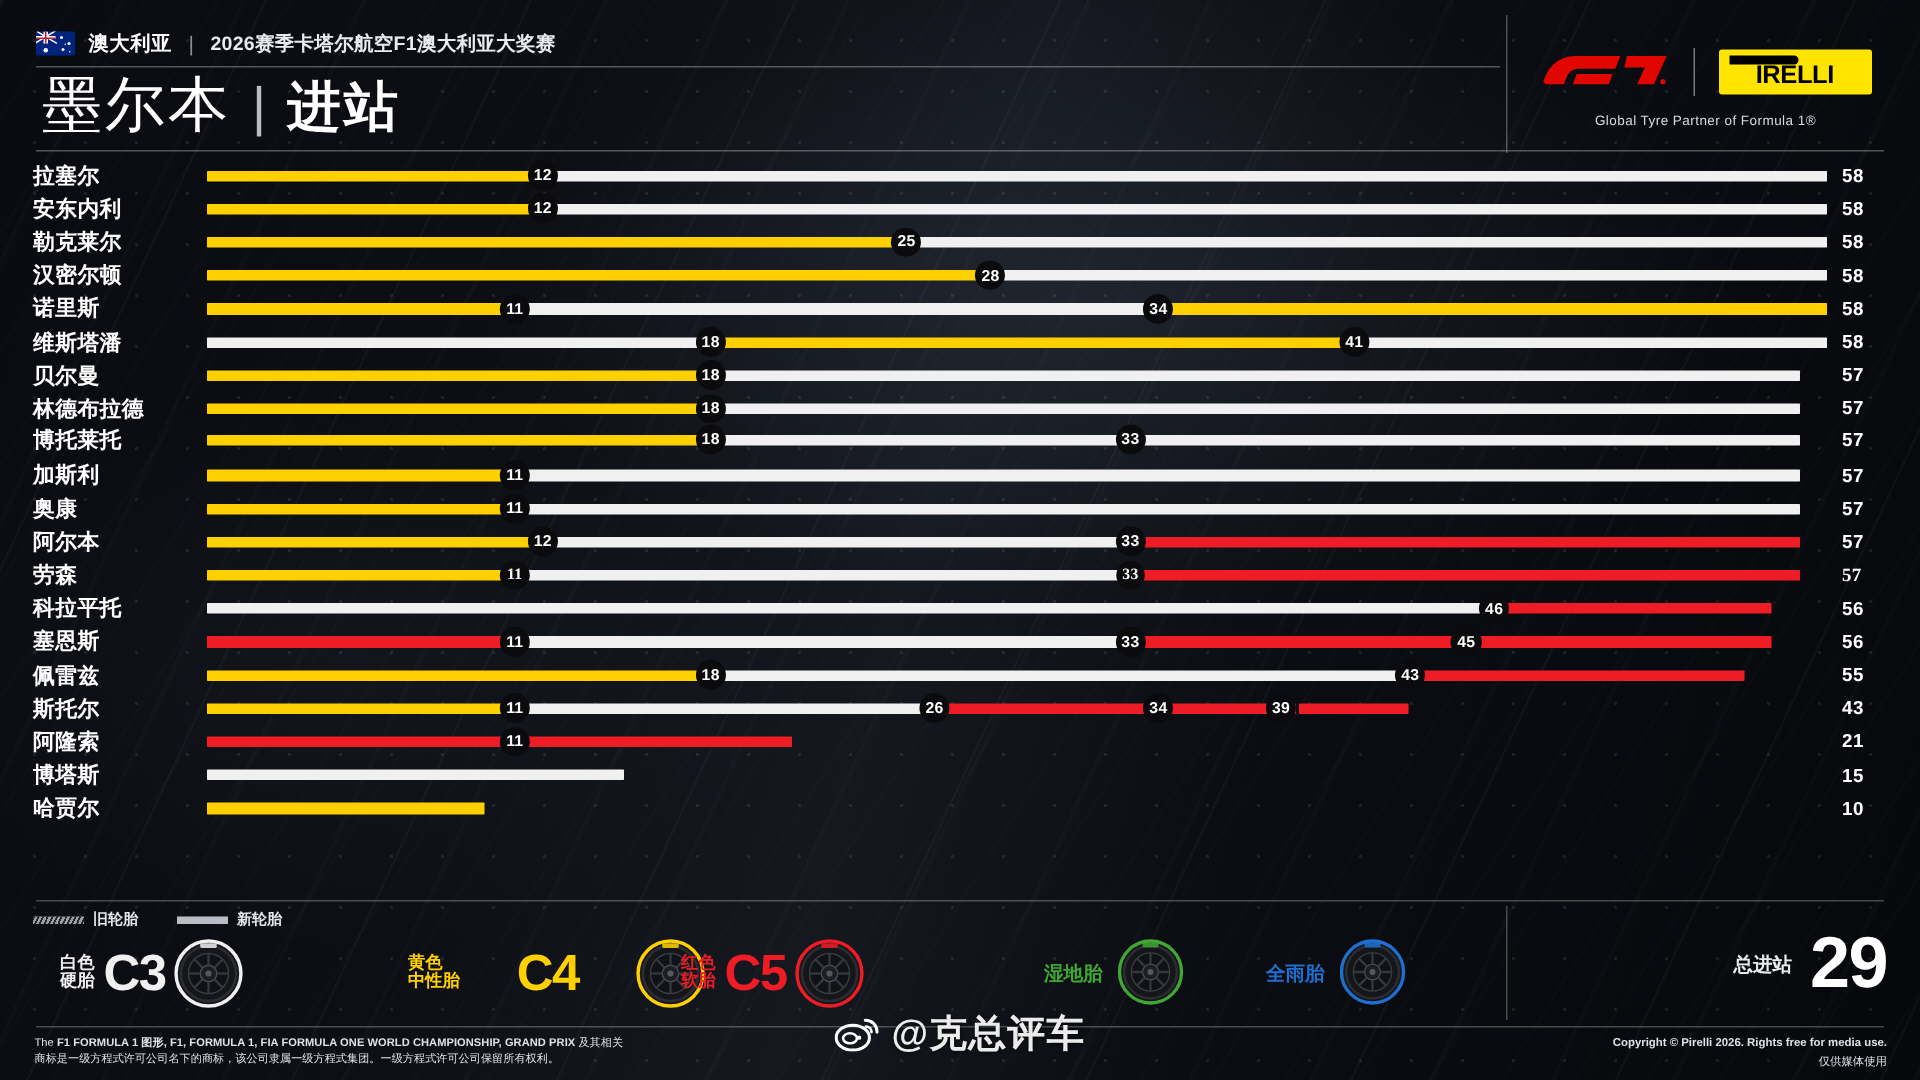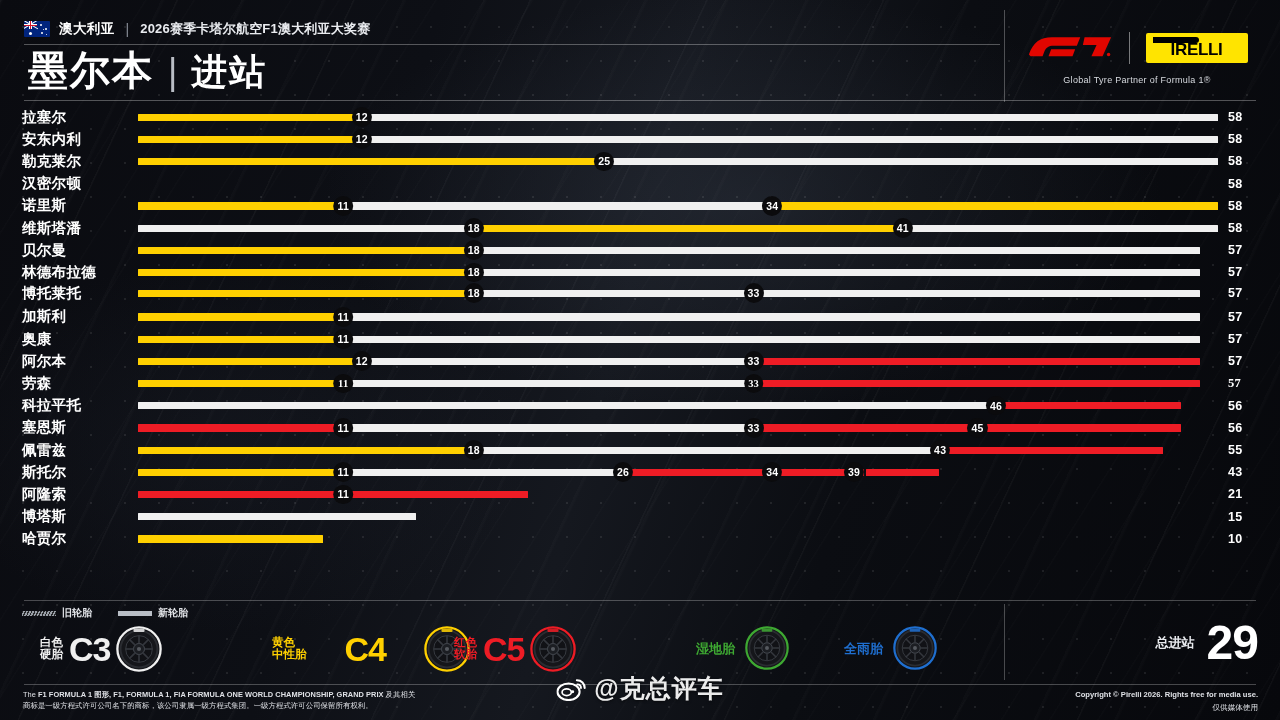--- a/index.html
+++ b/index.html
@@ -69,21 +69,21 @@
   }
   .hdr-rule2 {
     position: absolute; left: 24px; top: 100px; width: 1232px; height: 1px;
     background: rgba(255,255,255,0.30);
   }
   #title {
     position: absolute; left: 28px; top: 50px;
     display: flex; align-items: baseline; gap: 14px;
     color: #fff;
   }
-  #title .t-main { font-size: 40px; font-weight: 700; letter-spacing: 2px; line-height: 1; }
+  #title .t-main { font-size: 40px; font-weight: 400; letter-spacing: 2px; line-height: 1; }
   #title .t-bar { font-size: 36px; font-weight: 200; color: #b9bdc5; line-height: 1; }
   #title .t-sub { font-size: 36px; font-weight: 800; letter-spacing: 2px; line-height: 1; }
 
   .hdr-vline {
     position: absolute; left: 1004px; top: 10px; width: 1px; height: 92px;
     background: rgba(255,255,255,0.28);
   }
   #logos {
     position: absolute; left: 1012px; top: 14px; width: 250px; height: 82px;
     display: flex; flex-direction: column; align-items: center; justify-content: center; gap: 5px;
@@ -278,20 +278,25 @@
         <div class="drv">勒克莱尔</div>
         <div class="track">
           <div class="seg new" style="left: 0px; width: 464.875px; background: rgb(255, 208, 0);"></div>
           <div class="seg new" style="left: 466.375px; width: 614.115px; background: rgb(240, 240, 240);"></div>
           <div class="stop" style="left: 466.375px;">25</div>
         </div>
         <div class="totlaps">58</div>
       </div>
       <div class="row" style="top: 66.6px;">
         <div class="drv">汉密尔顿</div>
+        <div class="track">
+          <div class="seg new" style="left: 0px; width: 520.84px; background: rgb(255, 208, 0);"></div>
+          <div class="seg new" style="left: 522.34px; width: 558.15px; background: rgb(240, 240, 240);"></div>
+          <div class="stop" style="left: 522.34px;">28</div>
+        </div>
         <div class="totlaps">58</div>
       </div>
       <div class="row" style="top: 88.8px;">
         <div class="drv">诺里斯</div>
         <div class="track">
           <div class="seg new" style="left: 0px; width: 203.705px; background: rgb(255, 208, 0);"></div>
           <div class="seg new" style="left: 205.205px; width: 427.565px; background: rgb(240, 240, 240);"></div>
           <div class="seg new" style="left: 634.27px; width: 446.22px; background: rgb(255, 208, 0);"></div>
           <div class="stop" style="left: 205.205px;">11</div>
           <div class="stop" style="left: 634.27px;">34</div>

